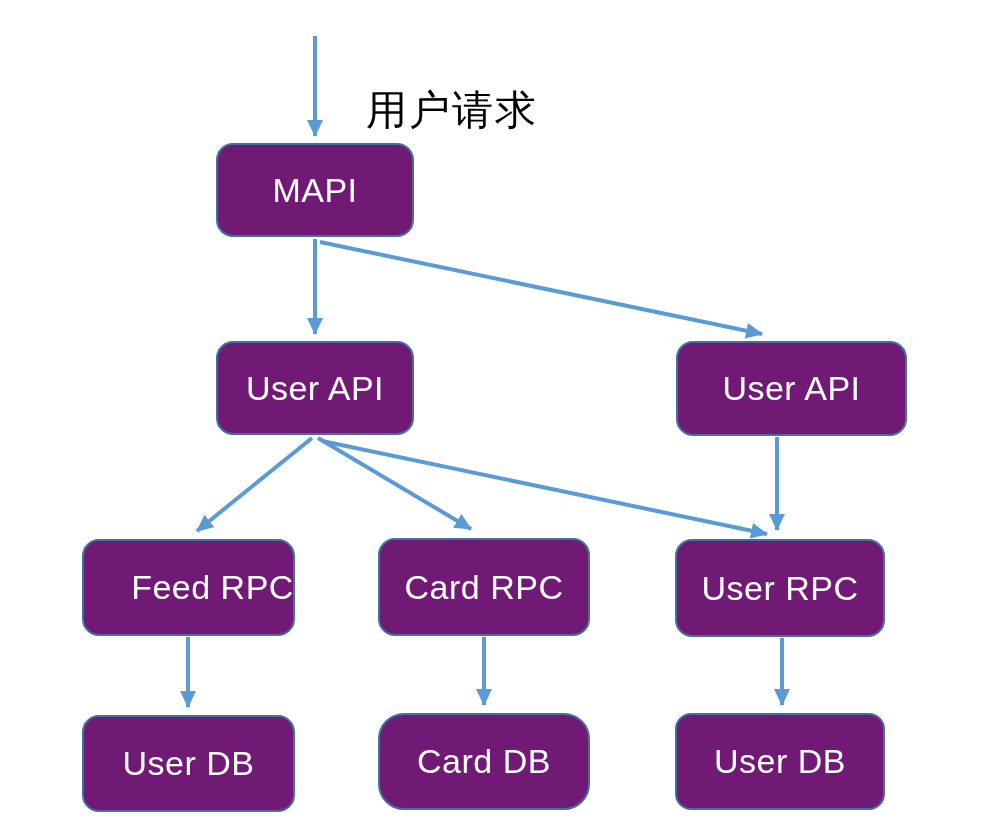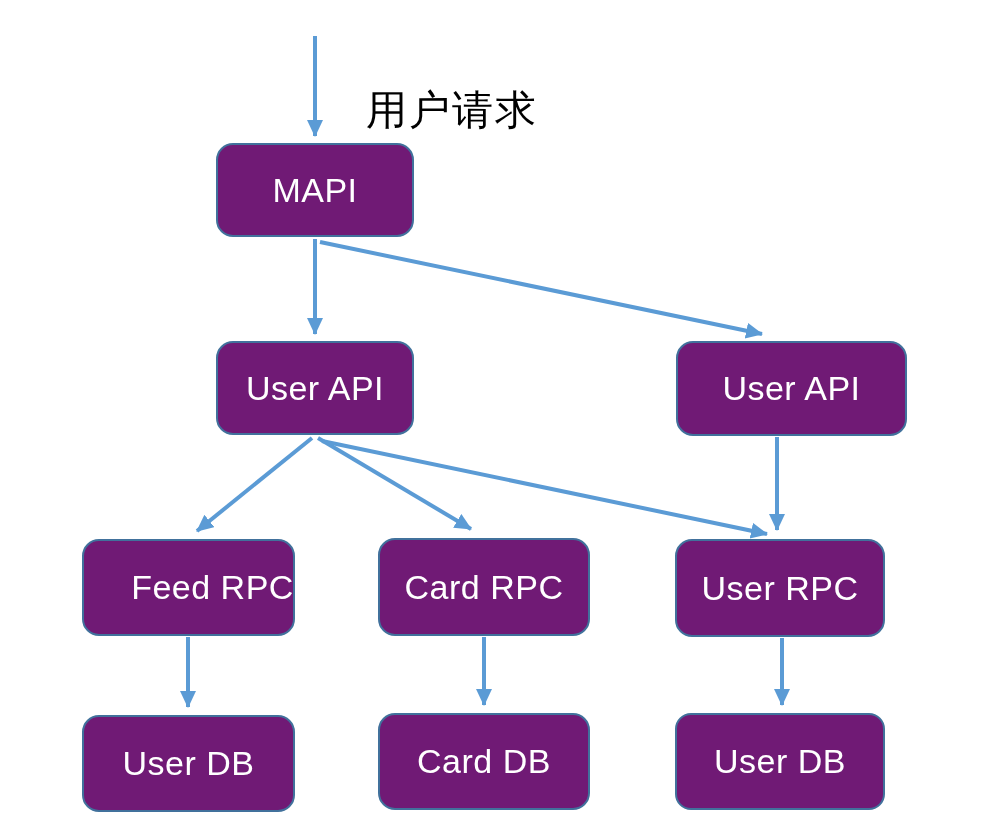--- a/index.html
+++ b/index.html
@@ -48,21 +48,21 @@
     margin-top: 43px;
   }
   
   .node-mapi     { left: 216px; top: 143px; width: 198px; height: 94px; }
   .node-feed-api { left: 216px; top: 341px; width: 198px; height: 94px; }
   .node-user-api { left: 676px; top: 341px; width: 231px; height: 95px; }
   .node-feed-rpc { left: 82px;  top: 539px; width: 213px; height: 97px; padding-left: 48px; }
   .node-card-rpc { left: 378px; top: 538px; width: 212px; height: 98px; }
   .node-user-rpc { left: 675px; top: 539px; width: 210px; height: 98px; }
   .node-feed-db  { left: 82px;  top: 715px; width: 213px; height: 97px; }
-  .node-card-db  { left: 378px; top: 713px; width: 212px; height: 97px; }
+  .node-card-db  { left: 378px; top: 713px; width: 212px; height: 97px; border-radius: 26px; }
   .node-user-db  { left: 675px; top: 713px; width: 210px; height: 97px; border-radius: 16px; }
 </style>
 </head>
 <body>
 
 <div class="canvas">
 
   <svg class="edges-layer" width="982" height="834" viewBox="0 0 982 834" xmlns="http://www.w3.org/2000/svg">
     <defs>
       <marker id="arrow" markerUnits="userSpaceOnUse" markerWidth="20" markerHeight="18" refX="16" refY="8" orient="auto">

